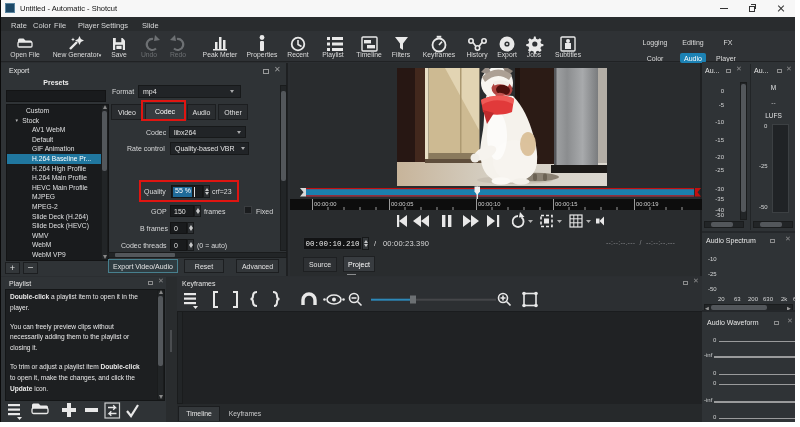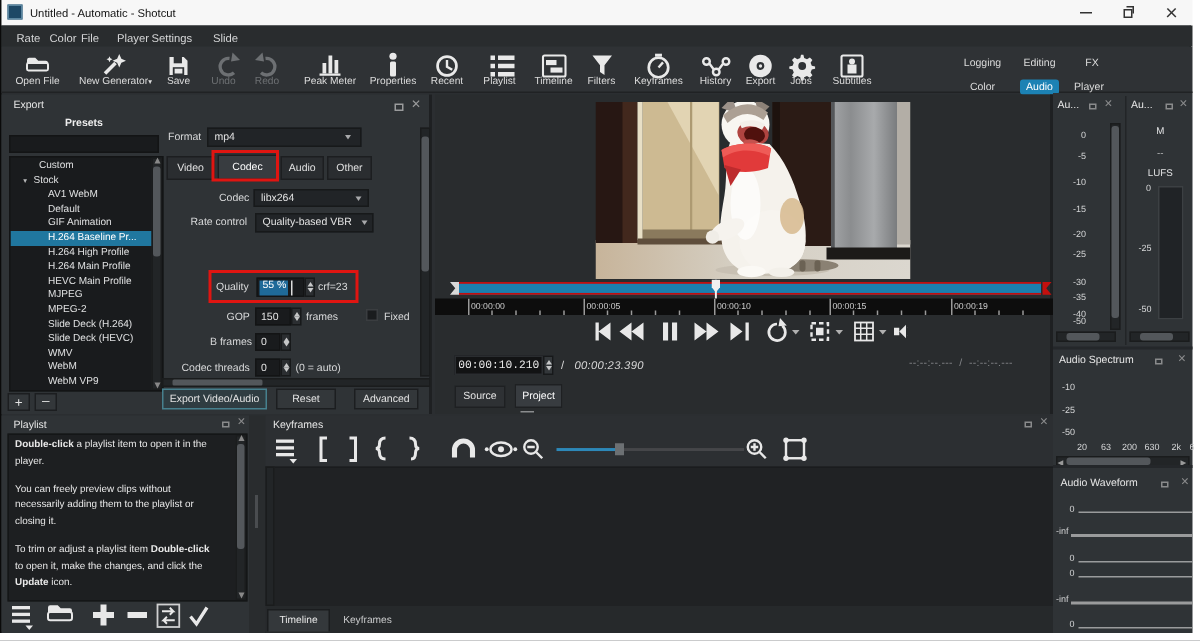--- a/index.html
+++ b/index.html
@@ -366,21 +366,21 @@
         <path d="M220.5 7 a4.5 4.5 0 0 1 0 6" stroke="#e8e8e8" stroke-width="1.2" fill="none"></path>
       </g>
     </svg>
 
     <div class="abs" style="left:13px;top:174px;width:59px;height:13px;background:#121314;border:1px solid #2a2d30;color:#e8e8e8;font-size:7.5px;font-family:'Liberation Mono',monospace;line-height:12px;text-align:center;letter-spacing:0;">00:00:10.210</div>
     <div class="spinner" style="left:72px;top:174px;width:7px;height:13px;background:#33373a;">
       <div class="abs" style="left:1px;top:2px;width:0;height:0;border-left:2.5px solid transparent;border-right:2.5px solid transparent;border-bottom:3.5px solid #c6c7c8;"></div>
       <div class="abs" style="left:1px;bottom:2px;width:0;height:0;border-left:2.5px solid transparent;border-right:2.5px solid transparent;border-top:3.5px solid #c6c7c8;"></div>
     </div>
     <div class="abs" style="left:84px;top:176px;font-size:7.5px;color:#d8d8d8;">/</div>
-    <div class="abs" style="left:93px;top:176px;font-size:7.5px;color:#d8d8d8;letter-spacing:0.2px;font-style:italic;">00:00:23.390</div>
+    <div class="abs" style="left:93px;top:176px;font-size:7.5px;color:#d8d8d8;letter-spacing:0.2px;">00:00:23.390</div>
     <div class="abs" style="left:316px;top:176px;font-size:7px;color:#85878a;letter-spacing:0.2px;">--:--:--.---&nbsp;&nbsp;/&nbsp;&nbsp;--:--:--.---</div>
 
     <div class="abs" style="left:13px;top:194px;width:34px;height:15px;background:#2e3134;border:1px solid #1e2022;color:#e3e3e3;font-size:7px;text-align:center;line-height:14px;">Source</div>
     <div class="abs" style="left:53px;top:193px;width:32px;height:16px;background:#383c40;border:1px solid #1e2022;color:#fff;font-size:7px;text-align:center;line-height:15px;">Project</div>
     <div class="abs" style="left:57px;top:211px;width:9px;height:1px;background:#8a8c8e;"></div>
   </div>
 
   <div class="abs" id="rightcol" style="left:701px;top:62px;width:93px;height:360px;background:#2f3336;">
 
     <div class="abs" style="left:0;top:2px;width:46px;height:166px;">

